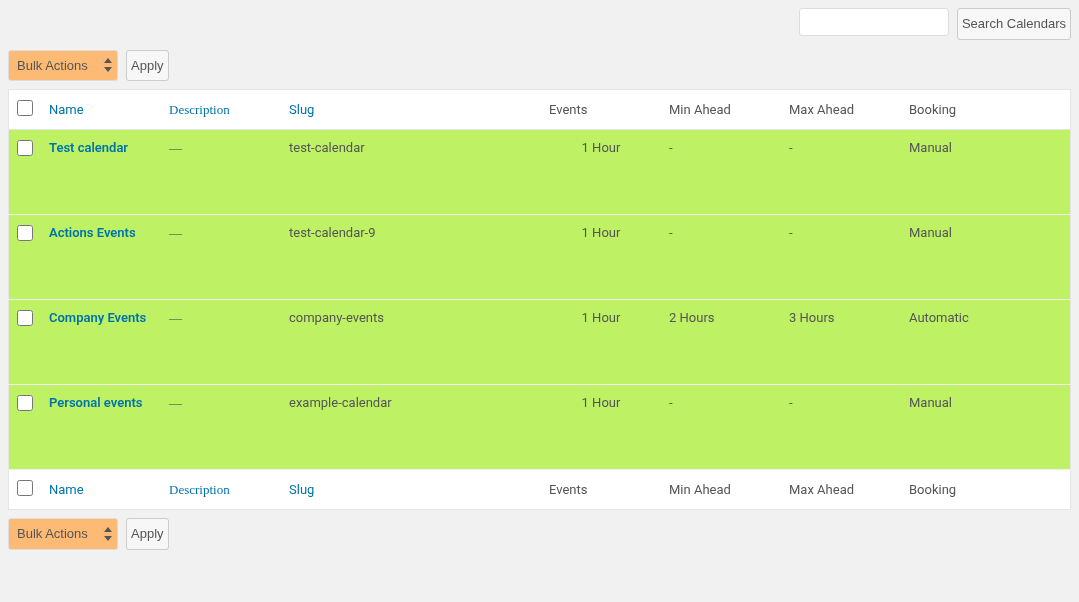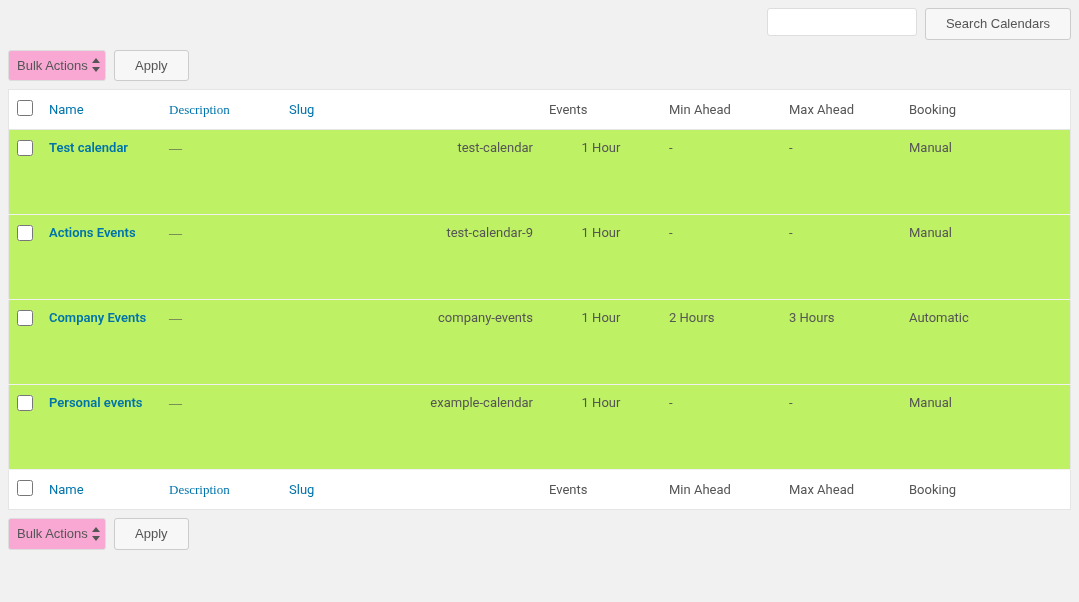--- a/index.html
+++ b/index.html
@@ -26,21 +26,21 @@
       border: 1px solid #ddd;
       border-radius: 3px;
       background: #fff;
       padding: 0 8px;
       font-size: 13px;
     }
     .button {
       background: #f7f7f7;
       border: 1px solid #ccc;
       border-radius: 3px;
-      padding: 5px 20px;
+      padding: 5px 4px;
       font-size: 13px;
       color: #555;
       cursor: pointer;
       line-height: 1.5;
     }
     .bulk-actions-row {
       display: flex;
       align-items: center;
       gap: 8px;
       margin-bottom: 8px;
@@ -49,24 +49,24 @@
       margin-top: 8px;
       margin-bottom: 0;
     }
     .select-wrap {
       position: relative;
       display: inline-block;
     }
     .bulk-select {
       appearance: none;
       -webkit-appearance: none;
-      background: #f9a8d4;
+      background: #fdba74;
       border: 1px solid #ddd;
       border-radius: 3px;
-      padding: 5px 16px 5px 8px;
+      padding: 5px 28px 5px 8px;
       font-size: 13px;
       cursor: pointer;
       color: #555;
       line-height: 1.5;
     }
     .select-arrow {
       position: absolute;
       right: 5px;
       top: 50%;
       transform: translateY(-50%);
@@ -112,21 +112,20 @@
     .col-name {
       width: 120px;
       margin-left: 28px;
     }
     .col-desc {
       width: 120px;
       font-family: Liberation Serif, serif;
     }
     .col-slug {
       width: 260px;
-      text-align: right;
     }
     .col-events {
       width: 120px;
       text-align: center;
     }
     .col-min {
       width: 120px;
     }
     .col-max {
       width: 120px;

